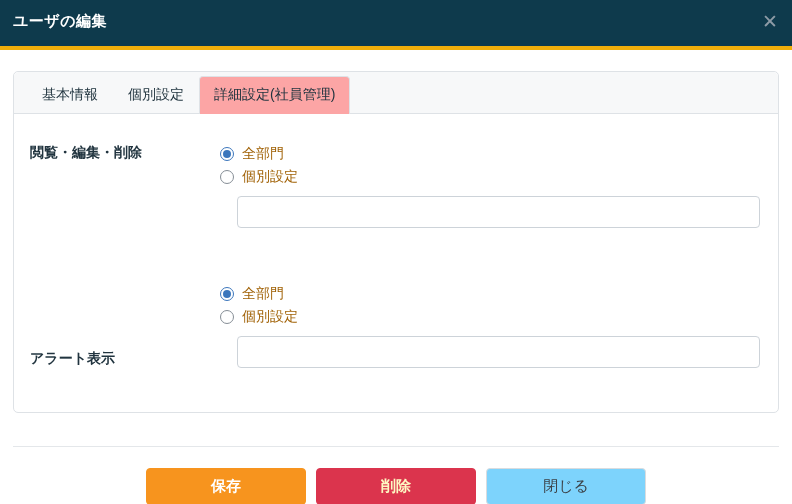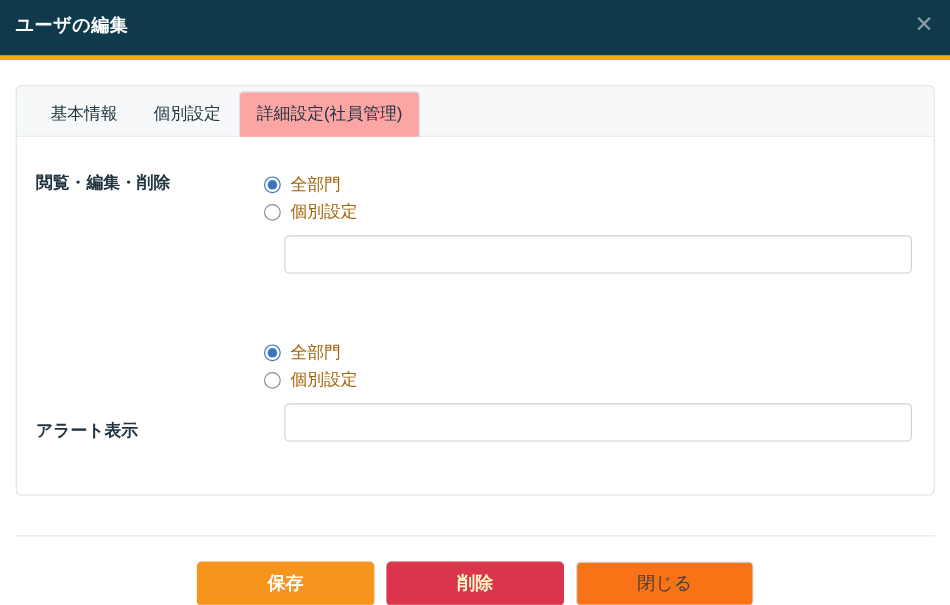--- a/index.html
+++ b/index.html
@@ -60,27 +60,27 @@
   .dept-input {
     display: block; margin: 8px 0 0 17px; width: calc(100% - 17px); height: 32px;
     border: 1px solid #cdd3d9; border-radius: 4px; padding: 0 10px;
     font-family: inherit; font-size: 14px; color: #212529; background: #ffffff; outline: none;
   }
 
   
   .footer-divider { border: none; border-top: 1px solid #e4e7ea; margin-top: 33px; }
   .modal-footer { display: flex; justify-content: center; gap: 10px; padding: 21px 0 15px 0; }
   .btn {
-    width: 148px; height: 37px; border-radius: 4px; font-family: inherit;
+    width: 160px; height: 37px; border-radius: 4px; font-family: inherit;
     font-size: 15px; cursor: pointer; border: 1px solid transparent;
     display: flex; align-items: center; justify-content: center;
   }
   .btn-save   { background: #f7941e; color: #ffffff; font-weight: bold; border-color: #f7941e; }
   .btn-delete { background: #db344d; color: #fef9c3; font-weight: bold; border-color: #db344d; }
-  .btn-close  { background: #f97316; color: #3c4248; border: 1px solid #d9dcdf; }
+  .btn-close  { background: #7dd3fc; color: #3c4248; border: 1px solid #d9dcdf; }
 </style>
 </head>
 <body>
 
 <div class="modal">
 
   <div class="modal-header">
     <span class="modal-title">ユーザの編集</span>
     <button class="close-btn">✕</button>
   </div>

